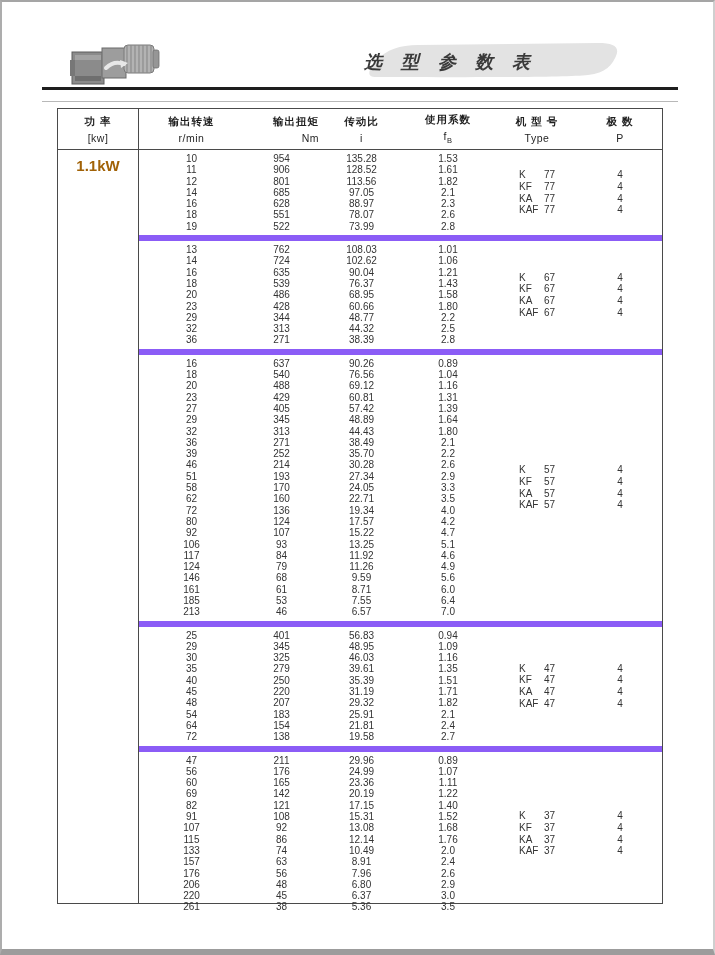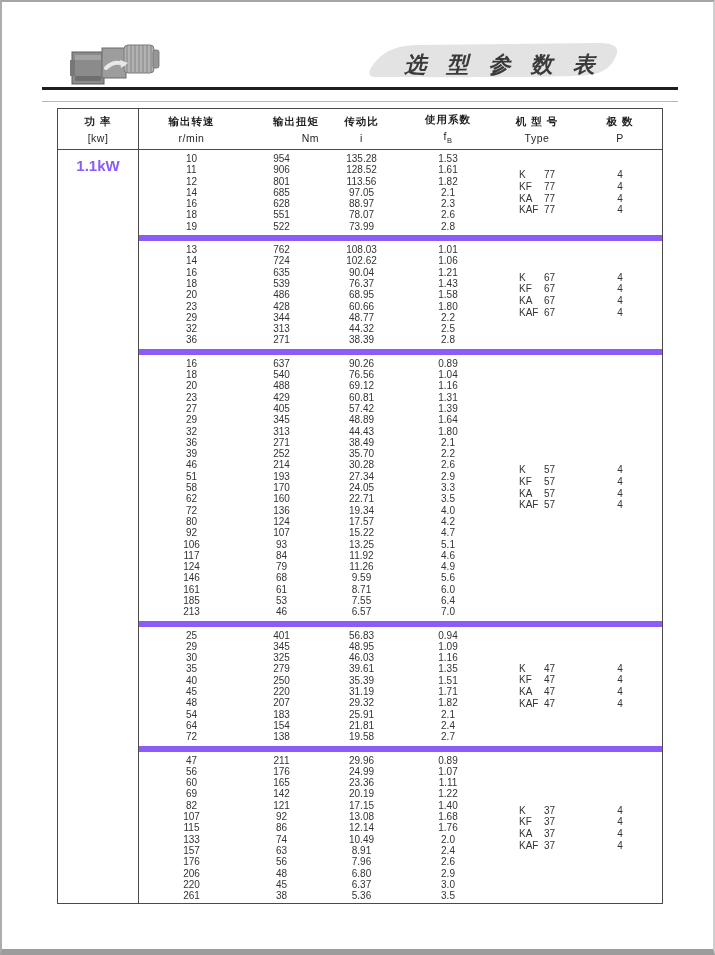--- a/index.html
+++ b/index.html
@@ -22,23 +22,22 @@
   .logo {
     position: absolute; left: 66px; top: 38px;
     width: 96px; height: 50px;
   }
   .title-swoosh {
     position: absolute; left: 362px; top: 40px;
     width: 262px; height: 38px;
   }
   .title-swoosh svg { position: absolute; inset: 0; }
   .title-text {
-    position: absolute; left: 16px; right: 0; top: 8px;
-    text-align: center;
-    font-size: 22px; font-weight: bold; font-style: italic;
+    position: absolute; left: 0; right: 0; top: 8px;
+    font-size: 18px; font-weight: bold; font-style: italic;
     letter-spacing: 7px; color: #3a3a3a;
     font-family: "Liberation Sans", "DejaVu Sans", sans-serif;
   }
   .rule-thick {
     position: absolute; left: 40px; top: 85px;
     width: 636px; height: 3px; background: #1e1e1e;
   }
   .rule-thin {
     position: absolute; left: 40px; top: 99px;
     width: 636px; height: 1px; background: #b8b8b8;
@@ -71,21 +70,21 @@
   .w-factor { width: 88px; flex: none; }
   .w-type { width: 90px; flex: none; }
   .w-poles { width: 76px; flex: none; }
   .thead .w-power { border-right: 1.5px solid #4a4a4a; }
   .tbody { display: flex; flex: 1; min-height: 0; }
   .power-col {
     width: 81px; flex: none;
     border-right: 1.5px solid #4a4a4a;
     padding-top: 7px; text-align: center;
   }
-  .power-label { font-size: 15px; font-weight: bold; color: #8b5cf6; }
+  .power-label { font-size: 15px; font-weight: bold; color: #a16207; }
   .groups-col { flex: 1; display: flex; flex-direction: column; }
   .group { display: flex; padding: 3px 0; }
   .group + .group { border-top: 6px solid #8b5cf6; }
   .rows { width: 353px; flex: none; }
   .trow { display: flex; height: 11.3px; line-height: 11.3px; }
   .cell {
     display: inline-block; text-align: center;
     font-size: 10px; color: #333;
   }
   .c-speed  { width: 105px; }
@@ -580,20 +579,26 @@
                 <span class="cell c-ratio">20.19</span>
                 <span class="cell c-factor">1.22</span>
               </div>
               <div class="trow">
                 <span class="cell c-speed">82</span>
                 <span class="cell c-torque">121</span>
                 <span class="cell c-ratio">17.15</span>
                 <span class="cell c-factor">1.40</span>
               </div>
               <div class="trow">
+                <span class="cell c-speed">91</span>
+                <span class="cell c-torque">108</span>
+                <span class="cell c-ratio">15.31</span>
+                <span class="cell c-factor">1.52</span>
+              </div>
+              <div class="trow">
                 <span class="cell c-speed">107</span>
                 <span class="cell c-torque">92</span>
                 <span class="cell c-ratio">13.08</span>
                 <span class="cell c-factor">1.68</span>
               </div>
               <div class="trow">
                 <span class="cell c-speed">115</span>
                 <span class="cell c-torque">86</span>
                 <span class="cell c-ratio">12.14</span>
                 <span class="cell c-factor">1.76</span>

